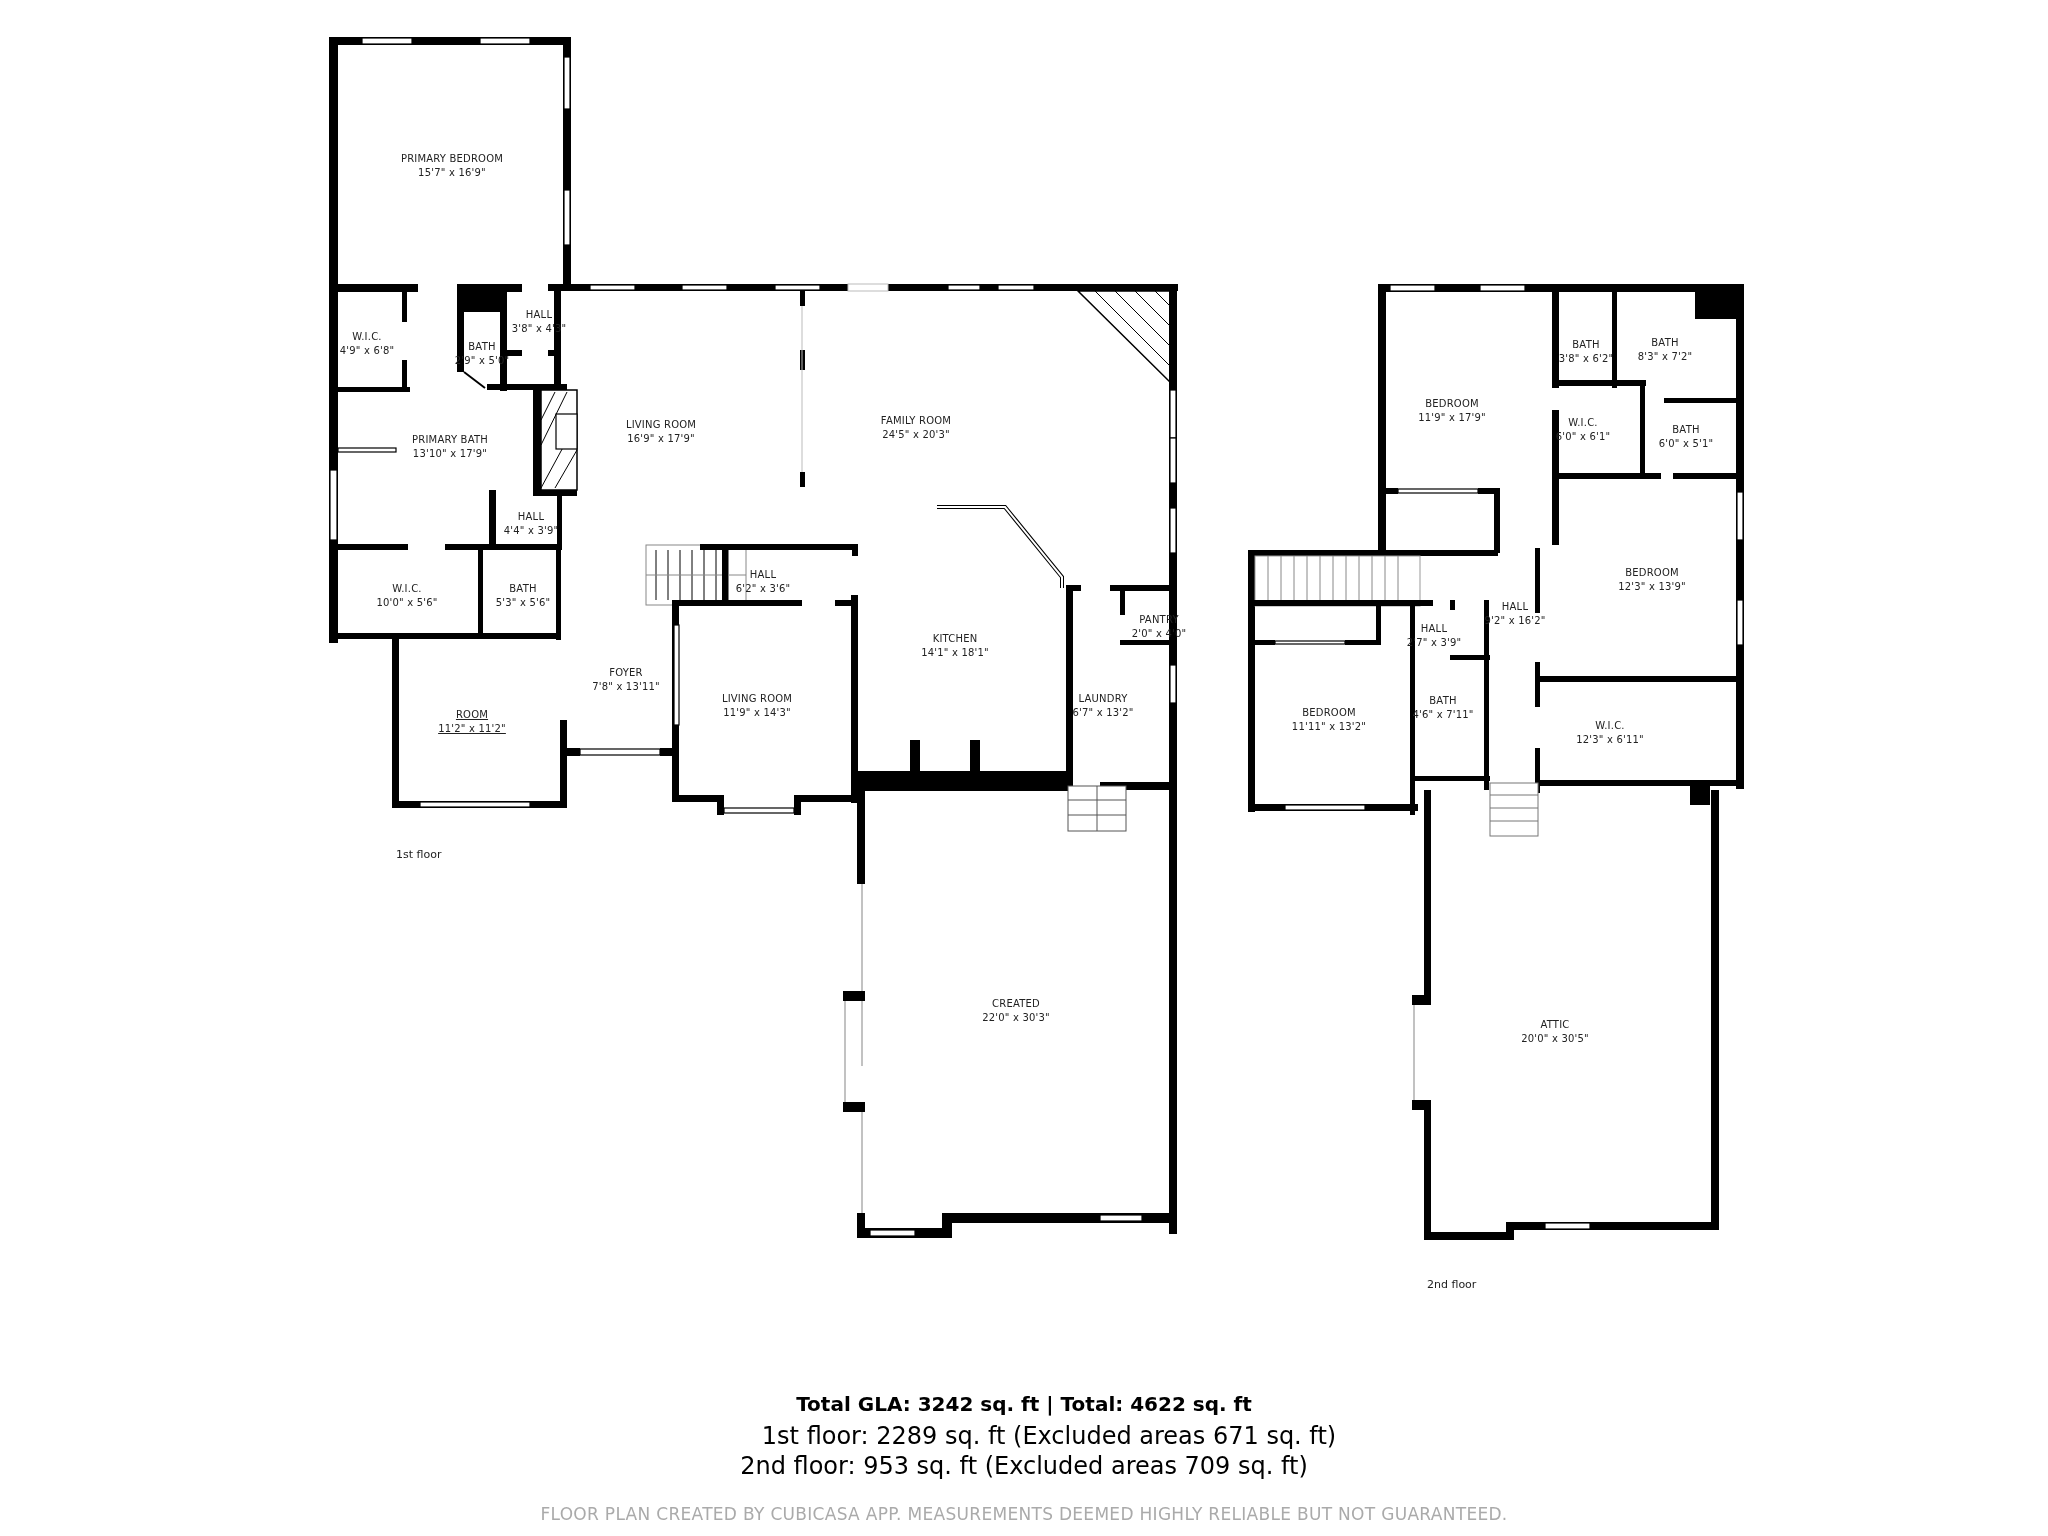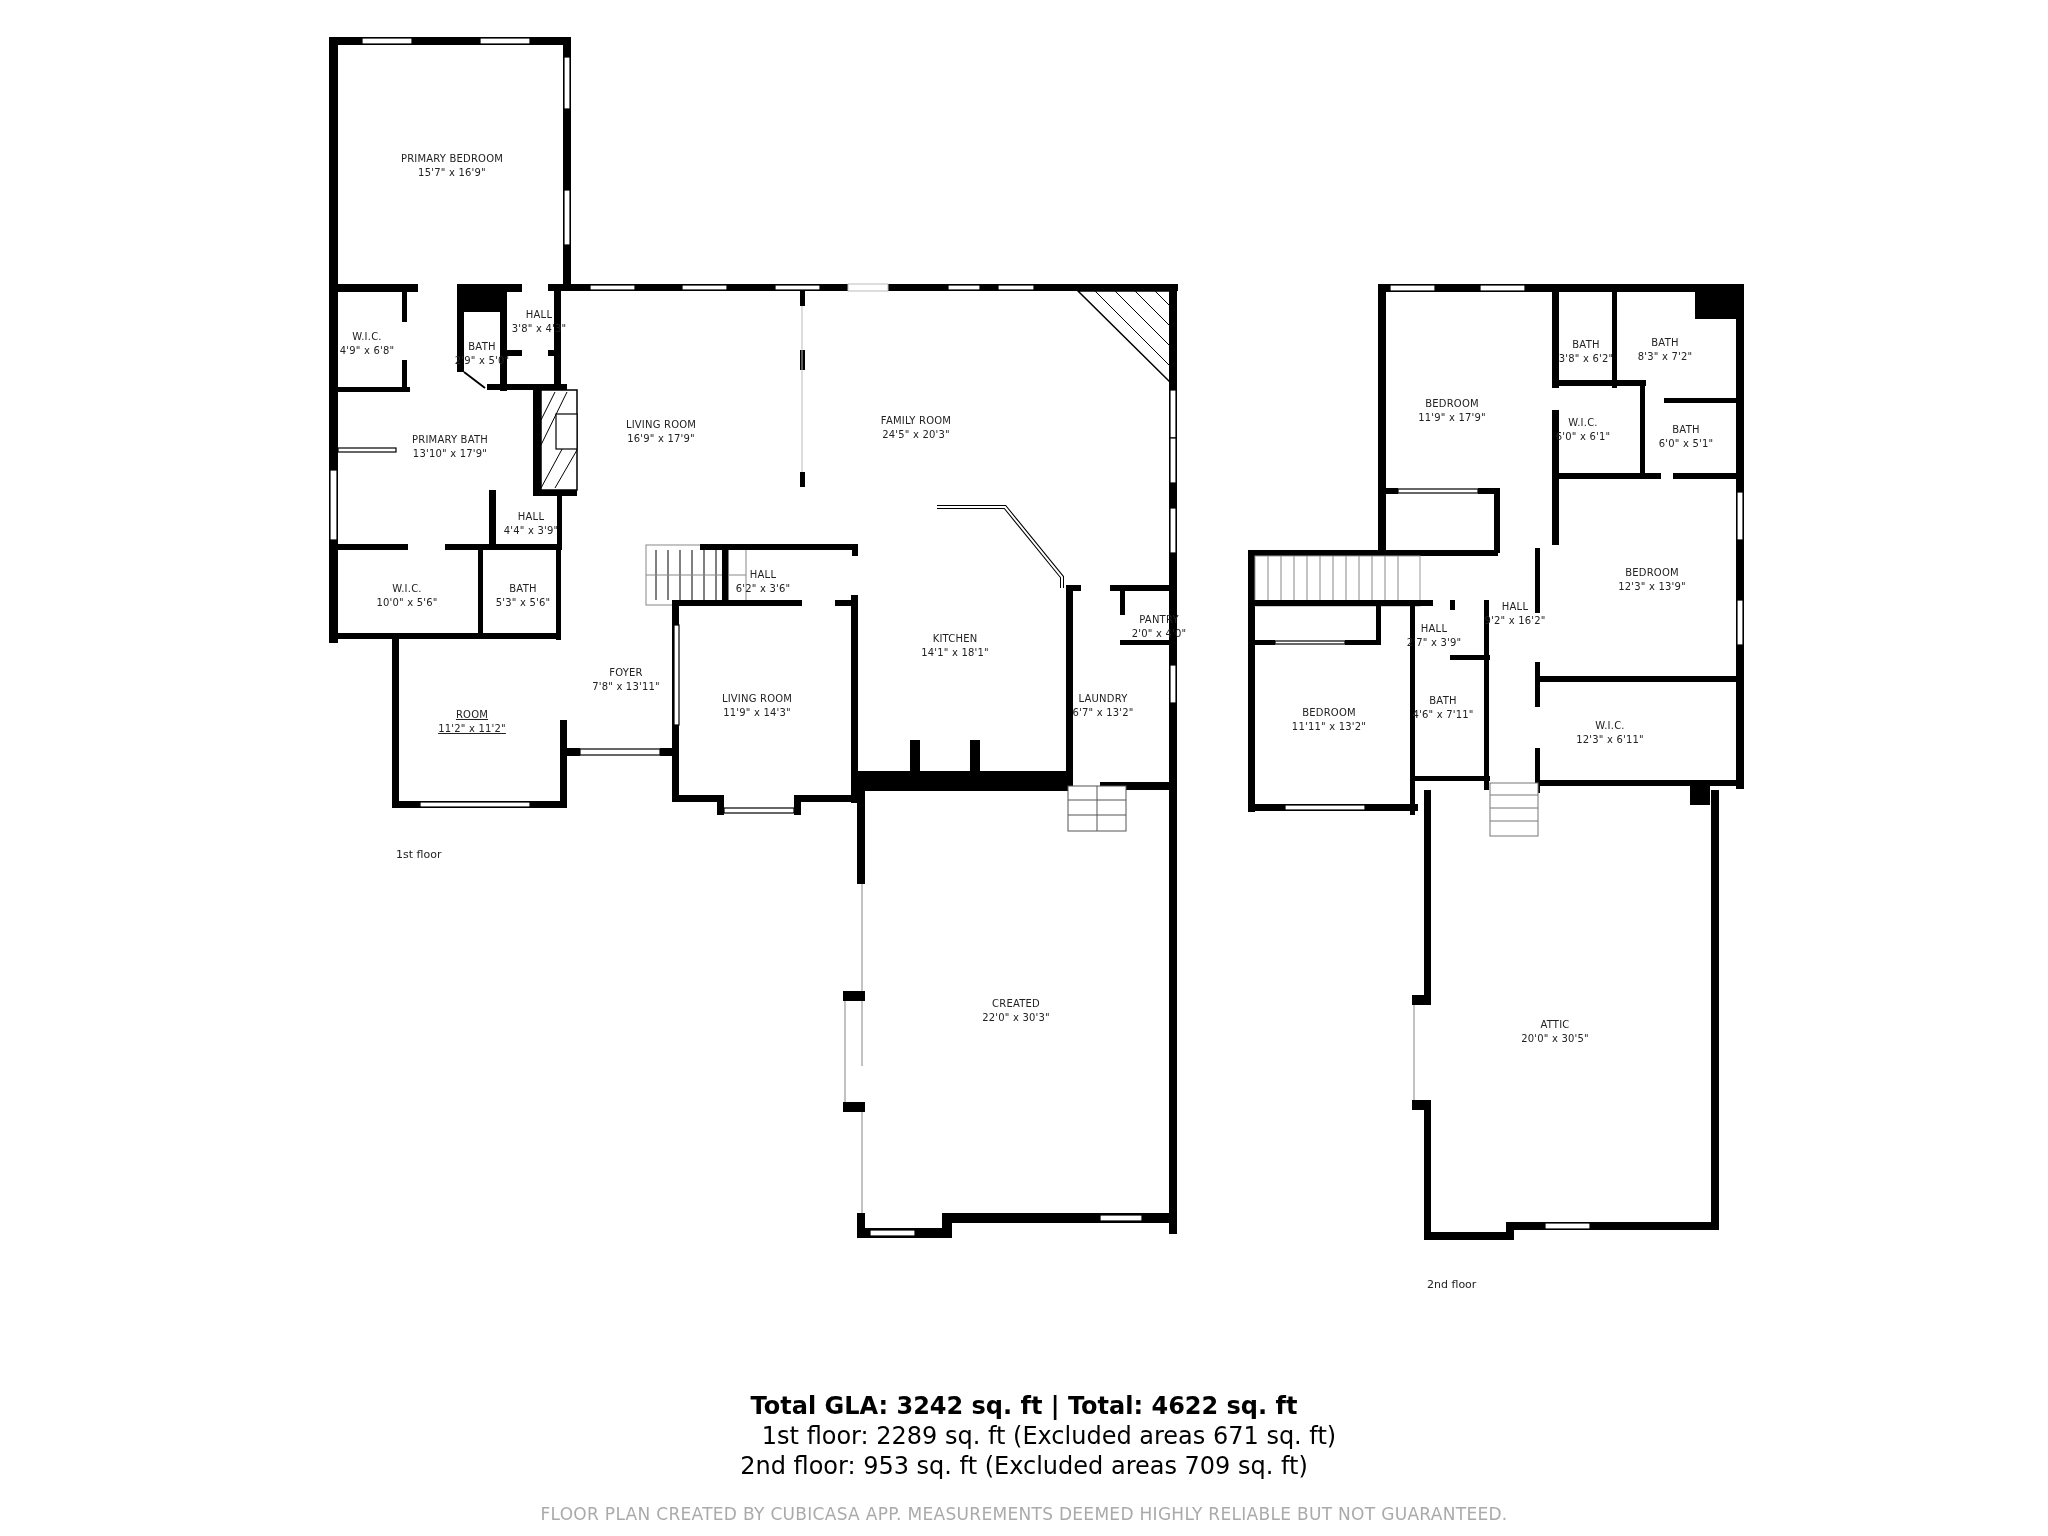--- a/index.html
+++ b/index.html
@@ -4,21 +4,21 @@
 <style>
   html,body{margin:0;padding:0;background:#fff;}
   body{width:2048px;height:1536px;position:relative;overflow:hidden;font-family:"DejaVu Sans","Liberation Sans",sans-serif;}
   svg{position:absolute;left:0;top:0;}
   .wall{fill:#000;}
   .win{fill:#fff;stroke:#000;stroke-width:1.2;}
   .opening{fill:#fff;stroke:#bbb;stroke-width:1;}
   .rlabel{position:absolute;transform:translate(-50%,-50%);text-align:center;color:#222;font-size:10px;line-height:14px;white-space:nowrap;letter-spacing:0.2px;}
   .floor-label{position:absolute;font-size:11px;color:#222;text-align:right;}
   .footer{position:absolute;left:0;width:2048px;text-align:center;color:#000;}
-  .f-total{top:1392px;font-size:24px;font-weight:bold;}
+  .f-total{top:1392px;font-size:20px;font-weight:bold;}
   .f-line{font-size:24px;}
   .f1{top:1422px;padding-left:25px;}
   .f2{top:1452px;}
   .f-disclaimer{top:1504px;font-size:17px;color:#aaa;letter-spacing:0.3px;}
 </style>
 </head>
 <body>
 
 <svg width="2048" height="1536" viewBox="0 0 2048 1536" xmlns="http://www.w3.org/2000/svg">
 

